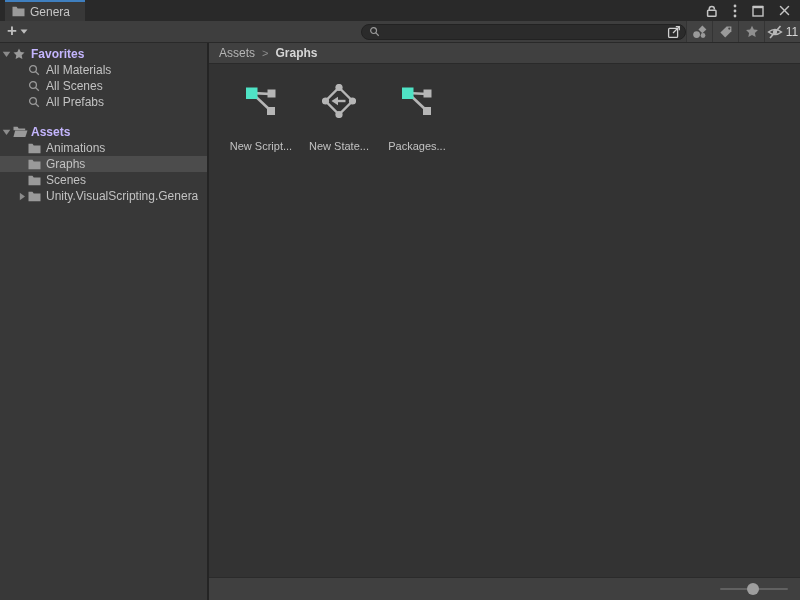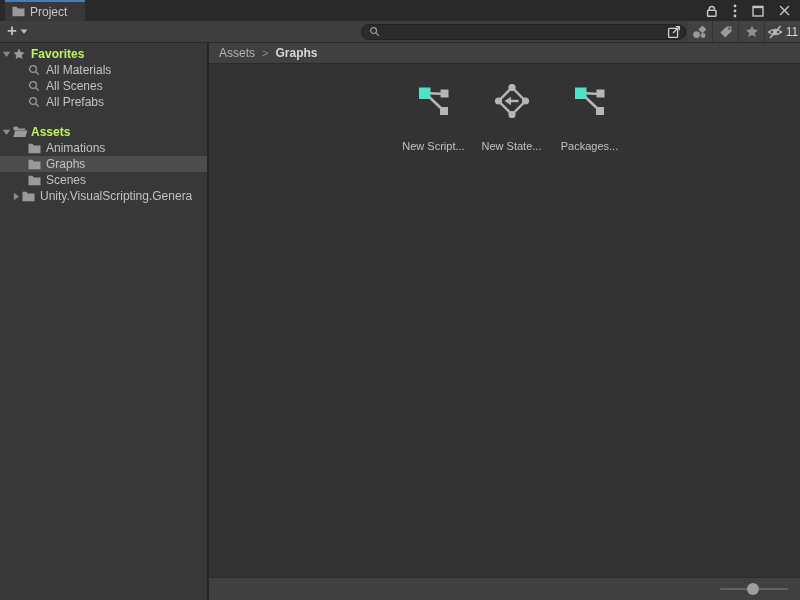--- a/index.html
+++ b/index.html
@@ -30,34 +30,34 @@
   .main { display:flex; height:557px; }
   .sidebar { width:207px; background:#383838; padding-top:3px; overflow:hidden; font-size:12px; }
   .divider { width:2px; background:#242424; }
   .rightcol { flex:1; display:flex; flex-direction:column; min-width:0; }
 
   
   .row { height:16px; display:flex; align-items:center; white-space:nowrap; overflow:hidden; }
   .row .caret { width:13px; display:flex; justify-content:center; flex:none; }
   .row .ricon { width:17px; display:flex; justify-content:flex-start; flex:none; }
   .row .lbl { padding-left:1px; }
-  .row.bold .lbl { font-weight:bold; color:#bef264; }
+  .row.bold .lbl { font-weight:bold; color:#c4b5fd; }
   .row.l1 { padding-left:28px; }
-  .row.l1c { padding-left:9px; }
+  .row.l1c { padding-left:15px; }
   .row.selected { background:#4c4c4c; }
   .row.gap-top { margin-top:14px; }
 
   
   .breadcrumb { height:21px; background:#404040; border-bottom:1px solid #2a2a2a;
                 display:flex; align-items:center; gap:7px; padding-left:10px; font-size:12px; color:#b5b5b5; }
   .crumb-sep { color:#8d8d8d; font-size:11px; }
   .crumb-current { font-weight:bold; color:#d6d6d6; }
 
   
-  .content { flex:1; background:#333333; padding:20px 0 0 14px; display:flex; align-items:flex-start; gap:2px;justify-content:center; }
+  .content { flex:1; background:#333333; padding:20px 0 0 14px; display:flex; align-items:flex-start; gap:2px; }
   .grid-item { width:76px; display:flex; flex-direction:column; align-items:center; }
   .gi-icon { width:34px; height:34px; }
   .gi-label { margin-top:22px; font-size:11px; color:#c2c2c2; white-space:nowrap; }
 
   
   .statusbar { height:23px; background:#404040; border-top:1px solid #2b2b2b;
                display:flex; align-items:center; justify-content:flex-end; padding-right:12px; }
   .slider { position:relative; width:68px; height:14px; }
   .slider .track { position:absolute; left:0; right:0; top:6px; height:2px; background:#616161; border-radius:1px; }
   .slider .knob { position:absolute; top:1px; left:calc(48% - 6px); width:12px; height:12px;
@@ -68,21 +68,21 @@
 </head>
 <body>
 
 <div class="tabbar">
   <div class="tab">
     <span>
       <svg width="13" height="11" viewBox="0 0 13 11">
           <path d="M0.5 0.8 h4 l1.2 1.7 h6.8 v7.7 h-12 z" fill="#9a9a9a"></path>
         </svg>
     </span>
-    <span>Project</span>
+    <span>Genera</span>
   </div>
   <div class="win-controls">
     <span>
       <svg width="13" height="14" viewBox="0 0 13 14">
         <path d="M4.2 6.2 V5 a2.6 2.6 0 0 1 5.2 0 v0.4" fill="none" stroke="#c4c4c4" stroke-width="1.5"></path>
         <rect x="2.6" y="6.2" width="8.4" height="6" rx="0.8" fill="none" stroke="#c4c4c4" stroke-width="1.5"></rect>
       </svg>
     </span>
     <span>
       <svg width="4" height="14" viewBox="0 0 4 14">

